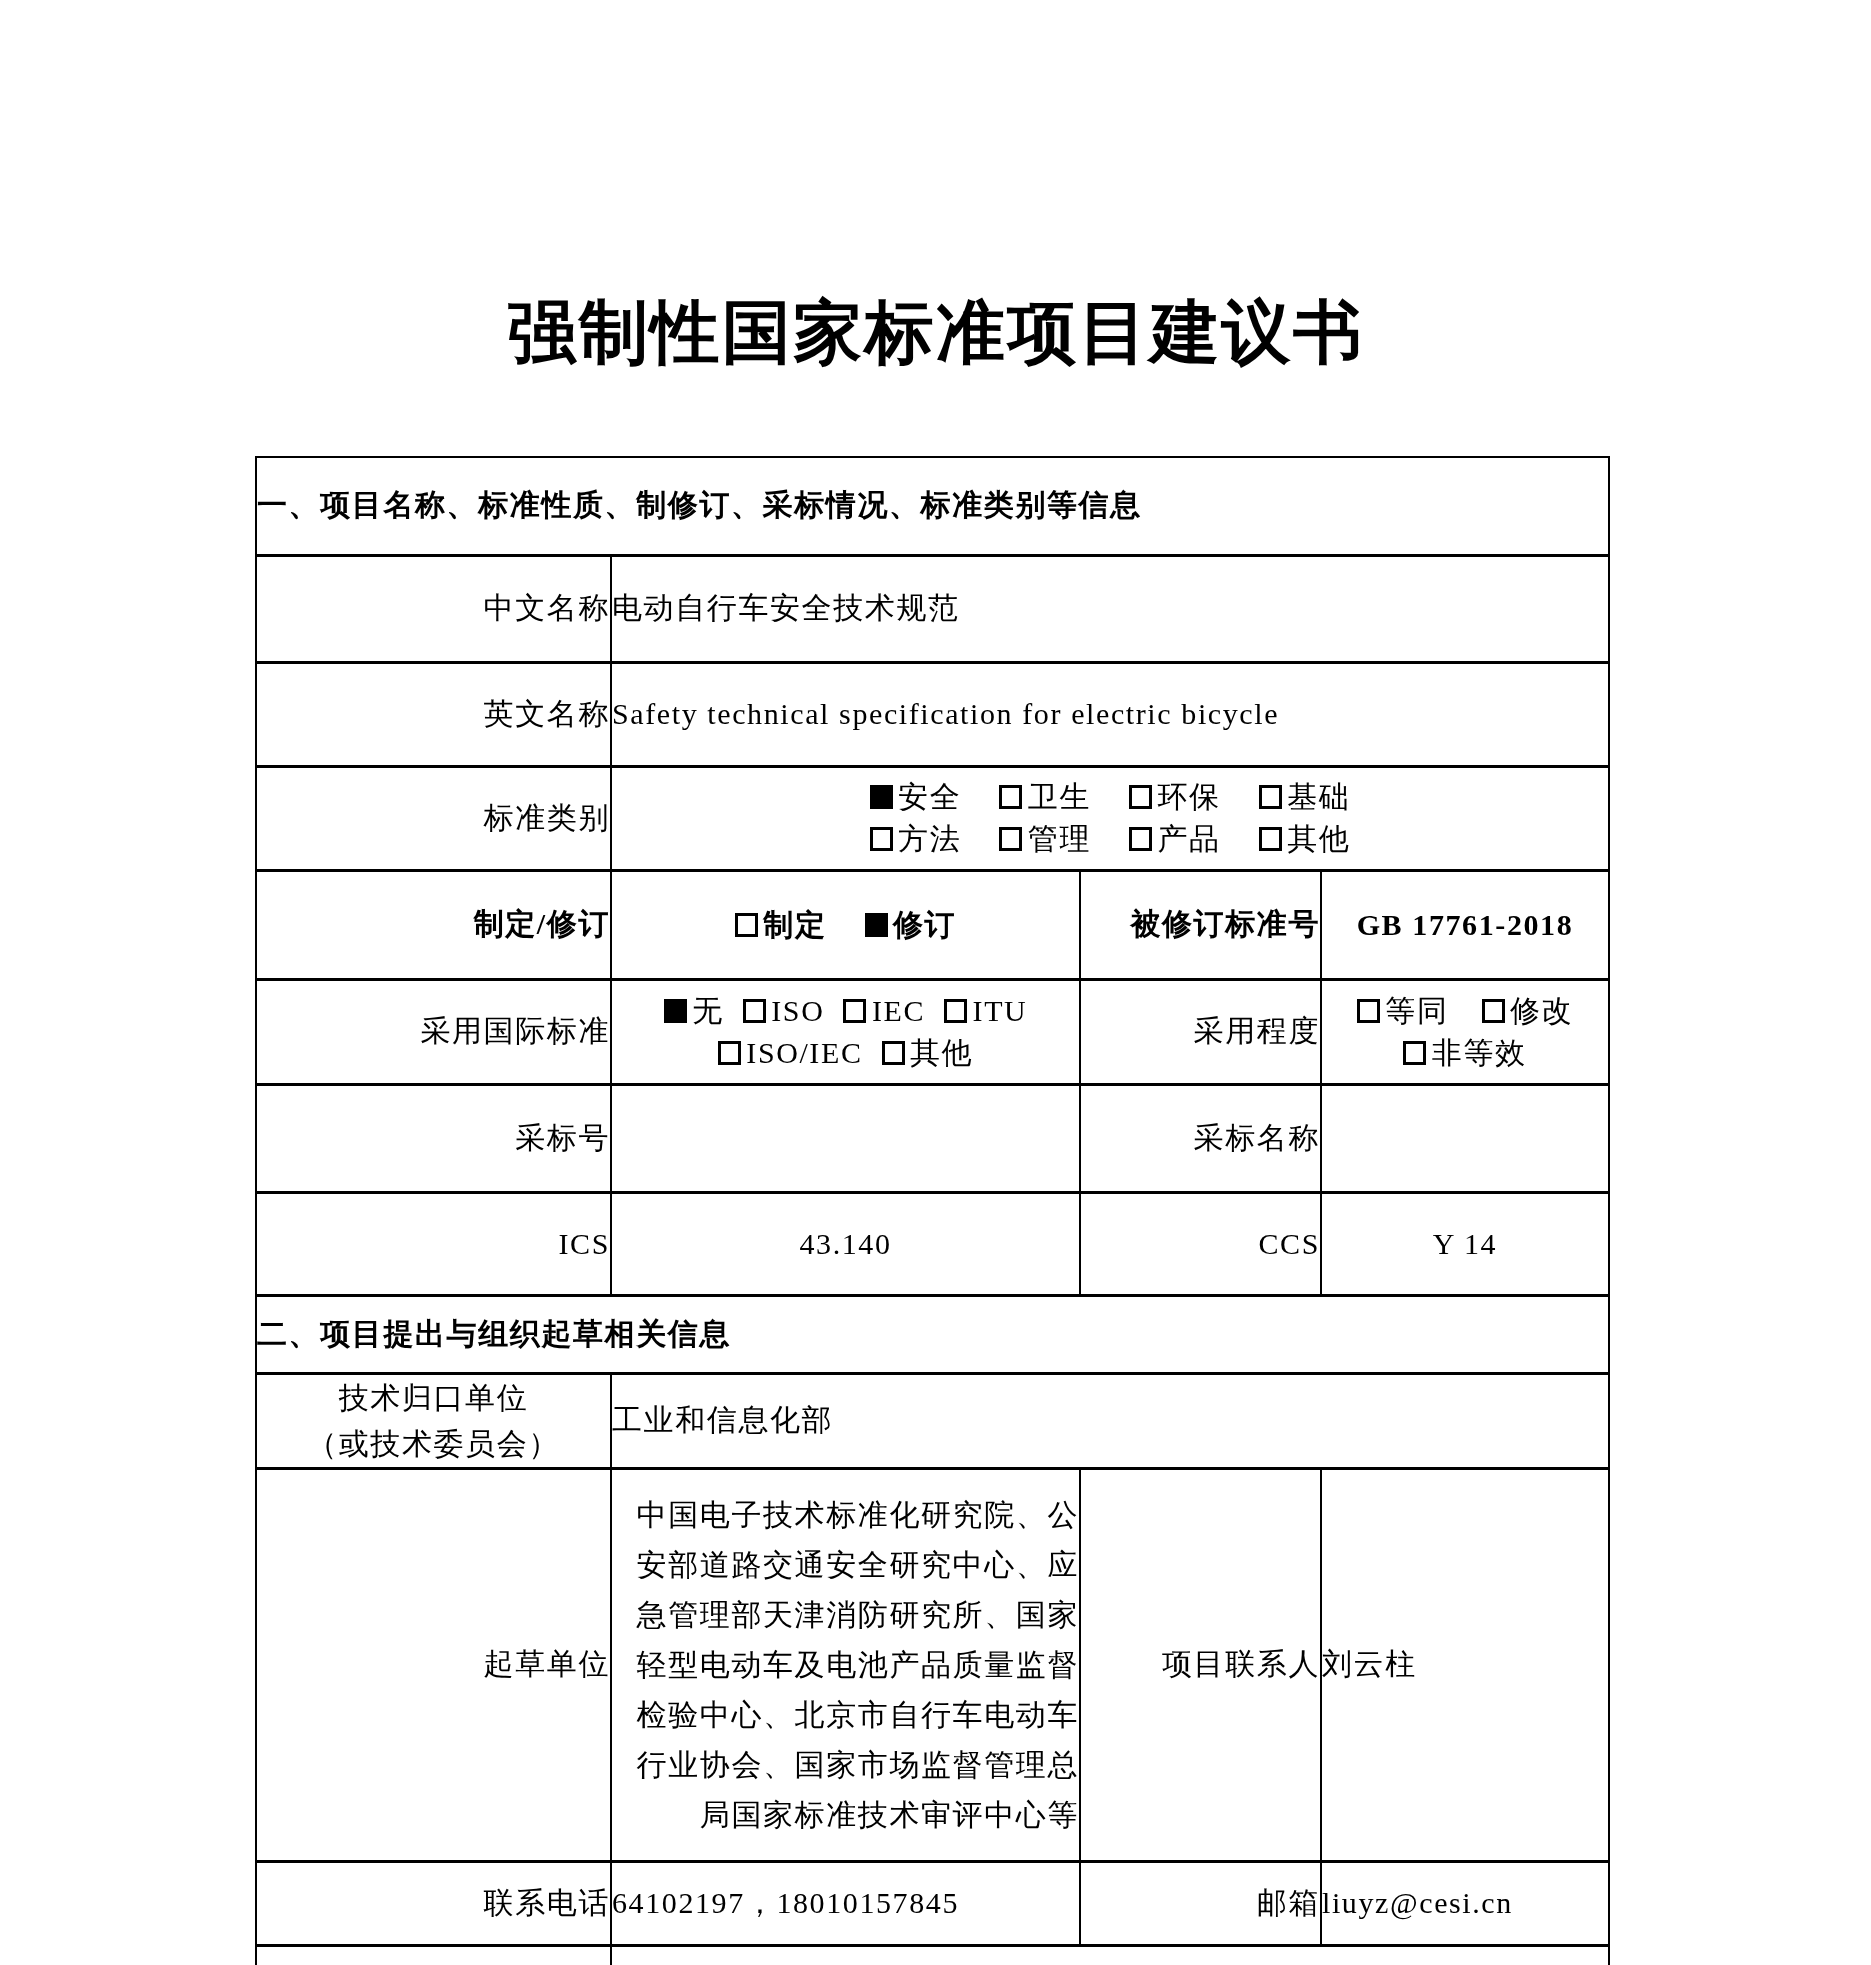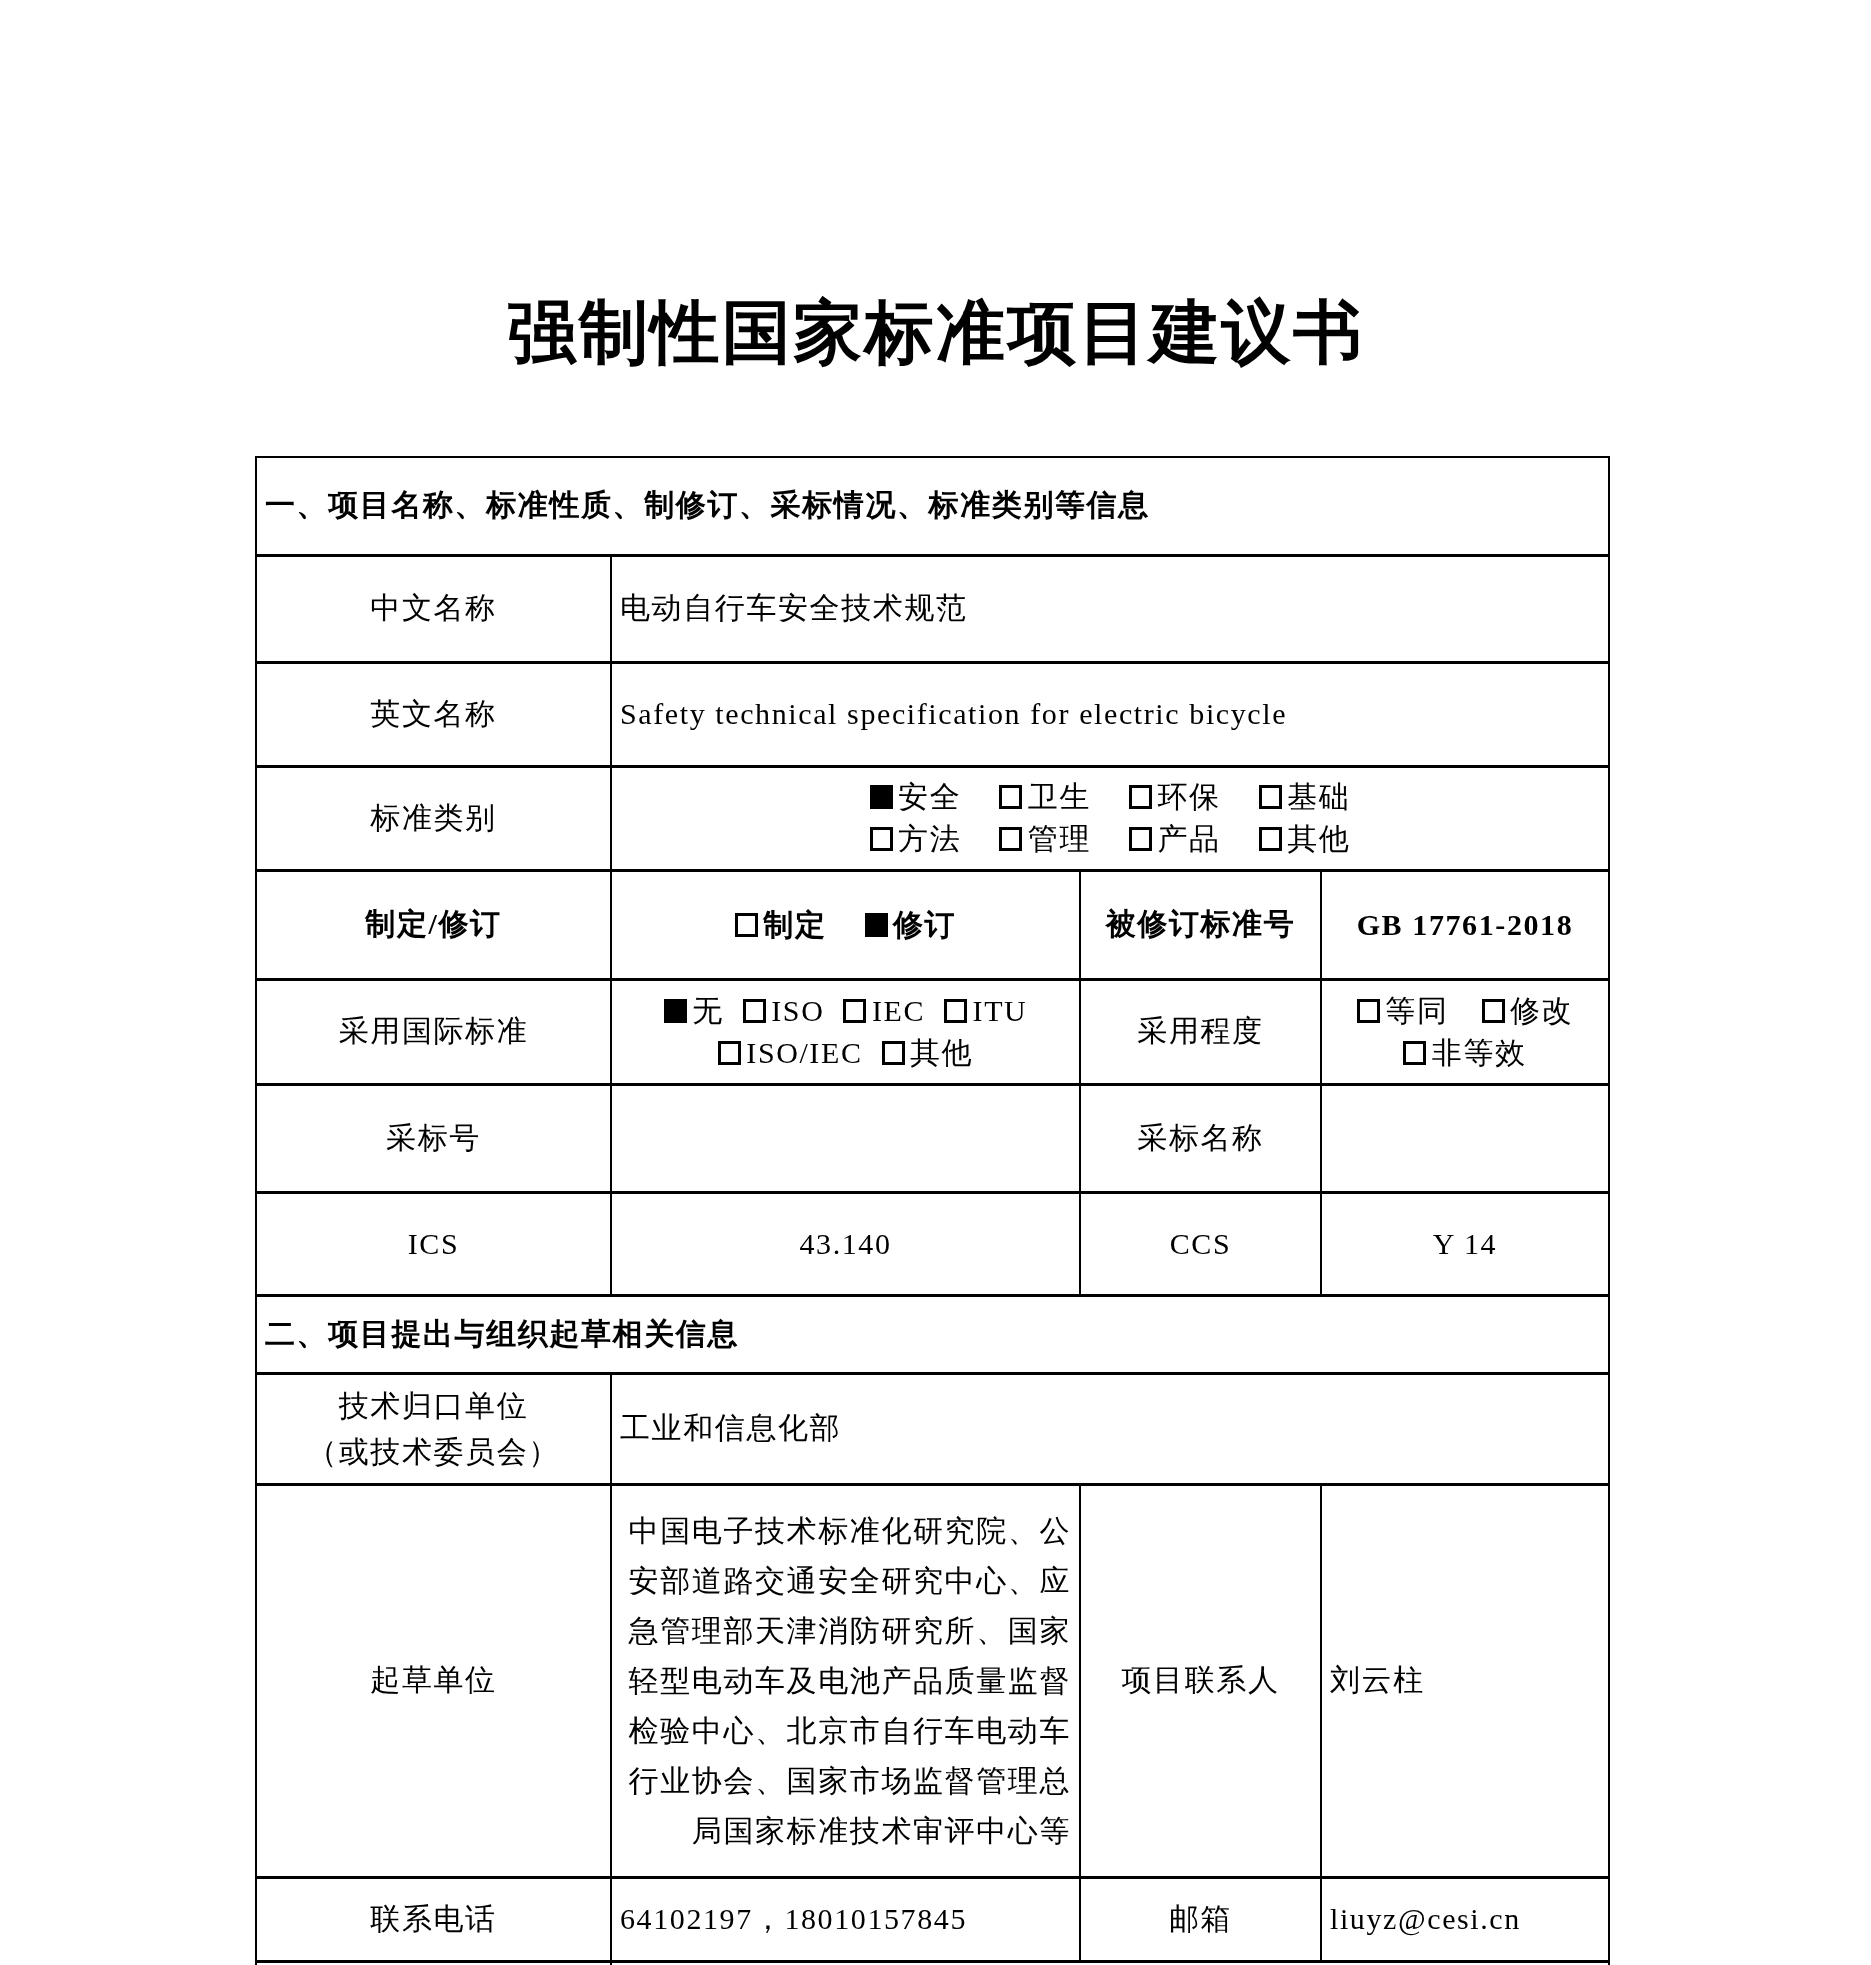--- a/index.html
+++ b/index.html
@@ -33,21 +33,21 @@
     border-collapse: collapse;
     table-layout: fixed;
   }
   table.form td {
     border: 2px solid #000;
     border-top-width: 3.5px;
     border-bottom-width: 3.5px;
     vertical-align: middle;
     font-size: 30px;
     letter-spacing: 1.6px;
-    padding: 8px;
+    padding: 0;
     overflow: hidden;
   }
   tr.r1 td { border-top-width: 2px; }
   
   tr.r1  td { height: 98px; }
   tr.r2  td { height: 107px; }
   tr.r3  td { height: 104px; }
   tr.r4  td { height: 104px; }
   tr.r5  td { height: 109px; font-weight: bold; }
   tr.r6  td { height: 105px; }
@@ -57,21 +57,21 @@
   tr.r10 td { height: 93px; }
   tr.r11 td { height: 393px; }
   tr.r12 td { height: 84px; }
   tr.r13 td { height: 97px; }
 
   .section-header {
     font-weight: bold;
     text-align: left;
     padding-left: 24.4px;
   }
-  .lbl { text-align: center; }
+  .lbl { text-align: right; }
   .lbl2 { text-align: center; line-height: 46px; }
   .val { text-align: left; padding-left: 22px; padding-right: 9.4px; }
   .center { text-align: center; }
   .latin { letter-spacing: 0; }
   .drafting-val {
     line-height: 50px;
     padding: 7.9px 9.4px 7.9px 22px;
     text-align: right;
   }
   .dur-val { text-align: left; padding-left: 49px; }

